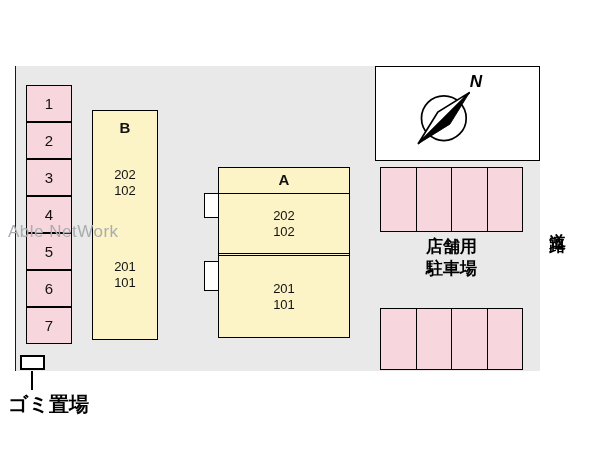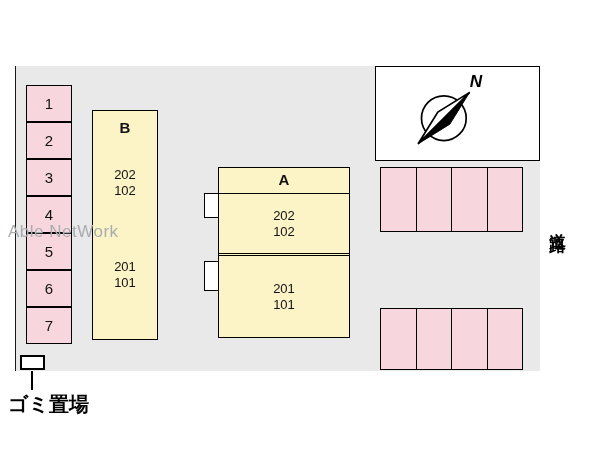--- a/index.html
+++ b/index.html
@@ -116,20 +116,24 @@
     <div class="store-cell"></div>
     <div class="store-cell"></div>
     <div class="store-cell"></div>
   </div>
   <div class="abs store-row row-bottom">
     <div class="store-cell"></div>
     <div class="store-cell"></div>
     <div class="store-cell"></div>
     <div class="store-cell"></div>
   </div>
+  <div class="abs store-label">
+    <div>店舗用</div>
+    <div>駐車場</div>
+  </div>
 
   <div class="abs road-label">道路</div>
 
   <div class="abs garbage-box"></div>
   <div class="abs garbage-line"></div>
   <div class="abs garbage-label">ゴミ置場</div>
 
   <div class="abs watermark">Able NetWork</div>
 
 </div>

